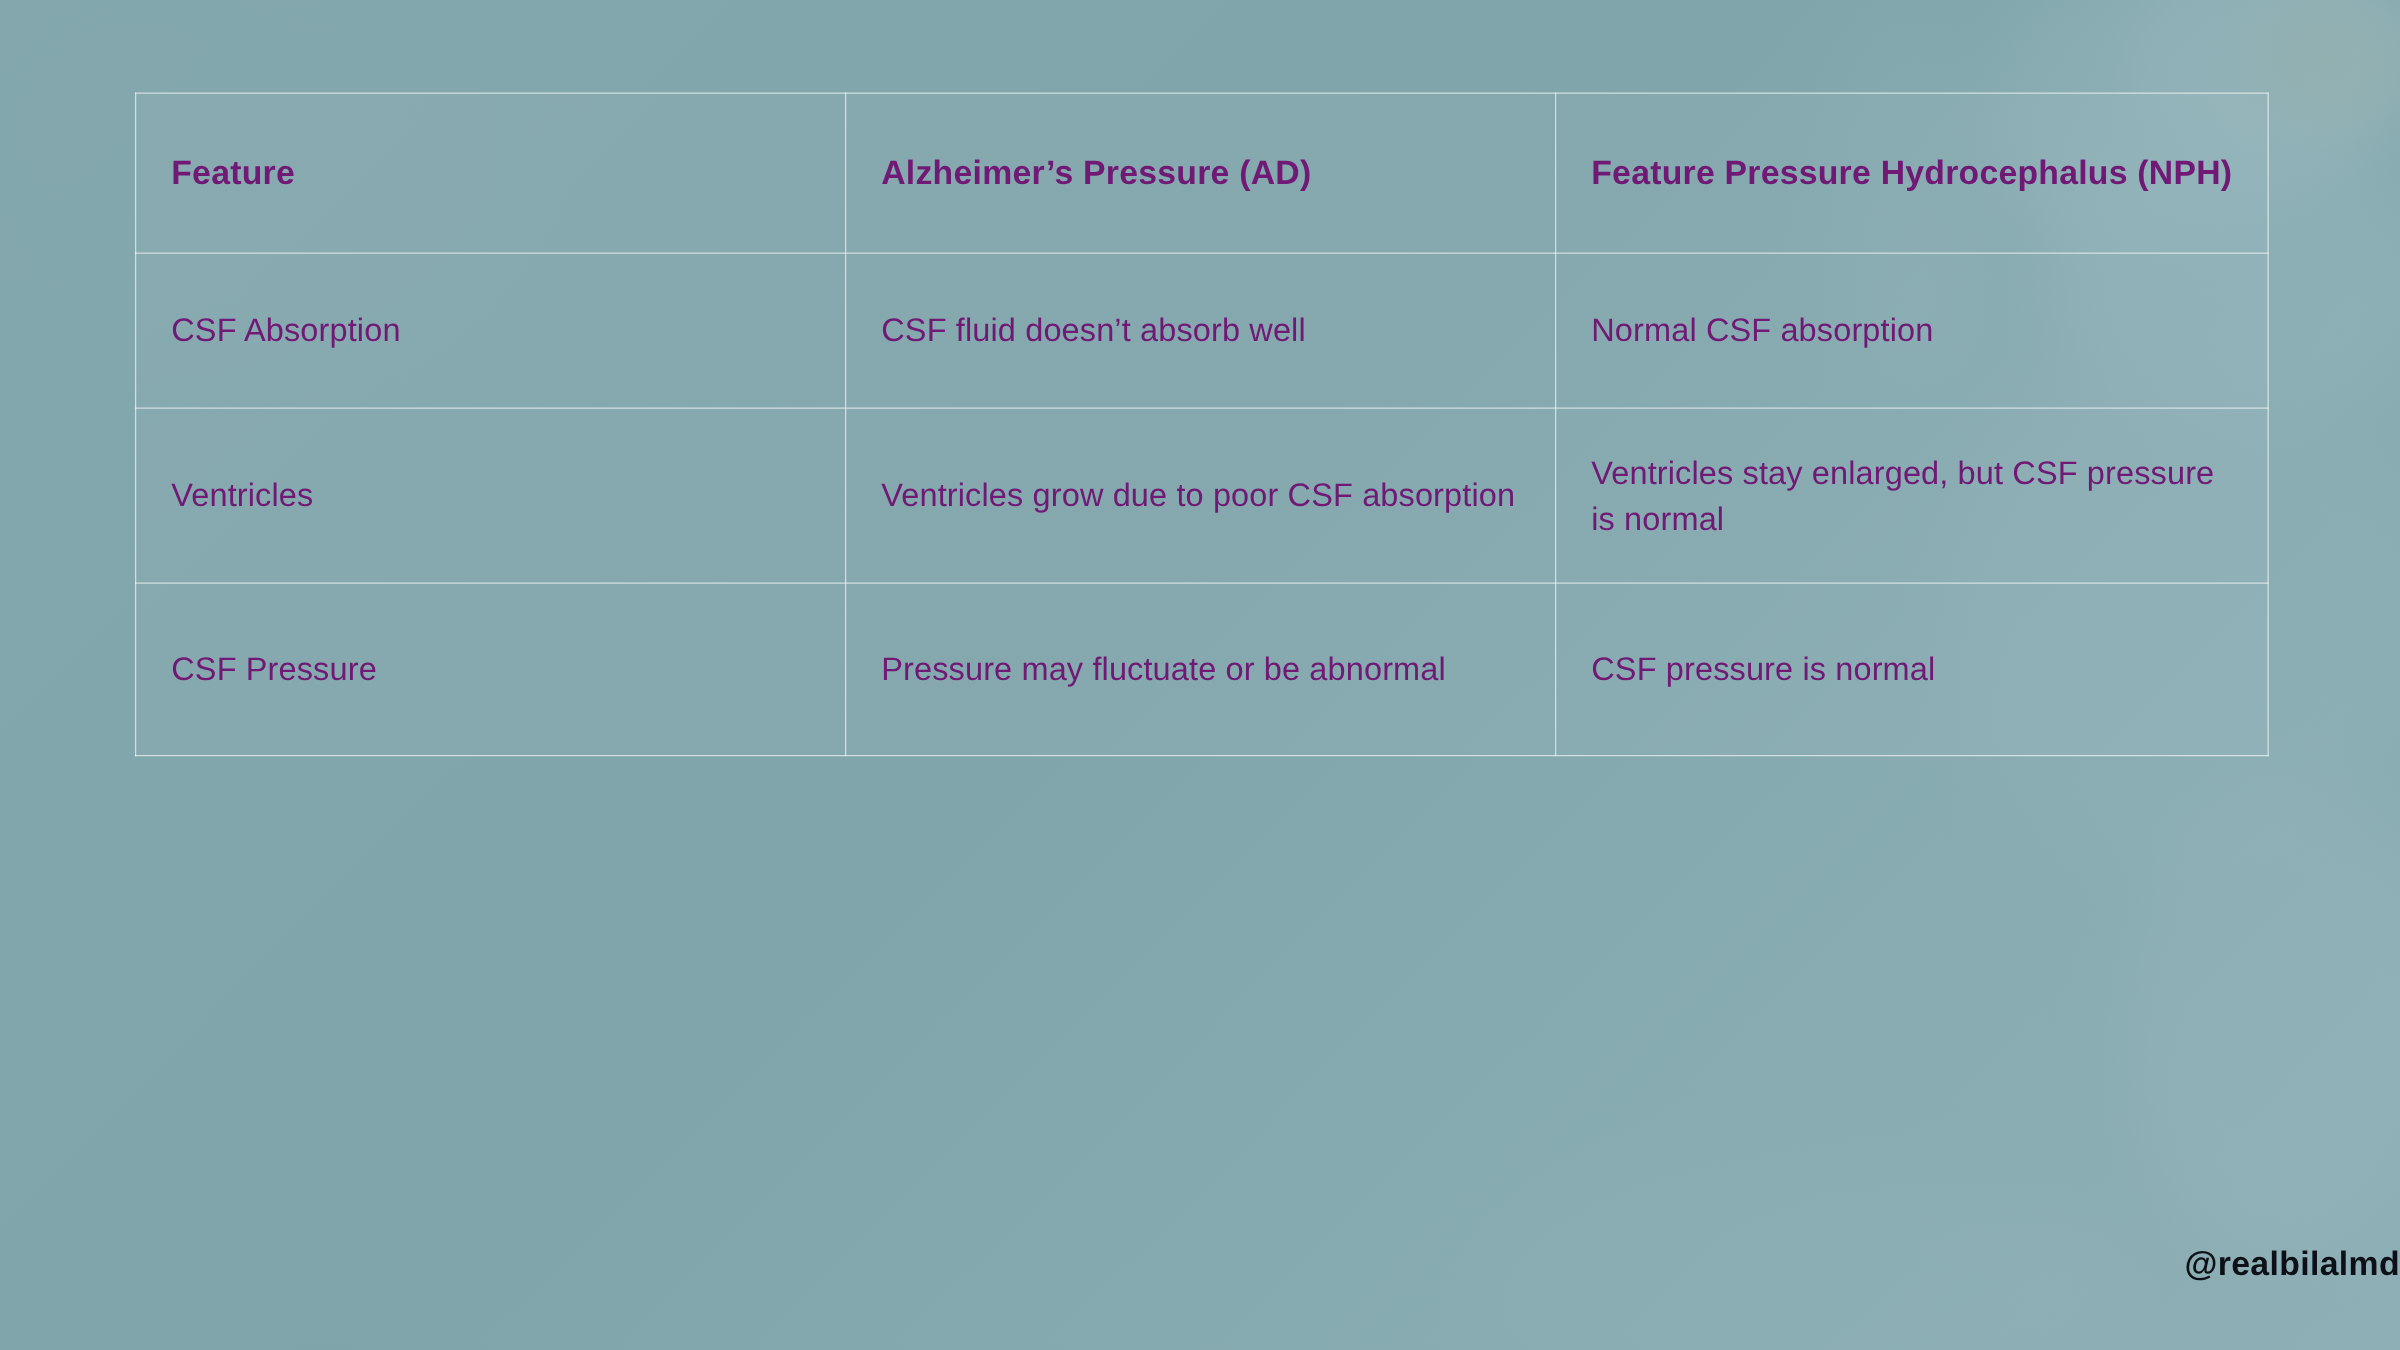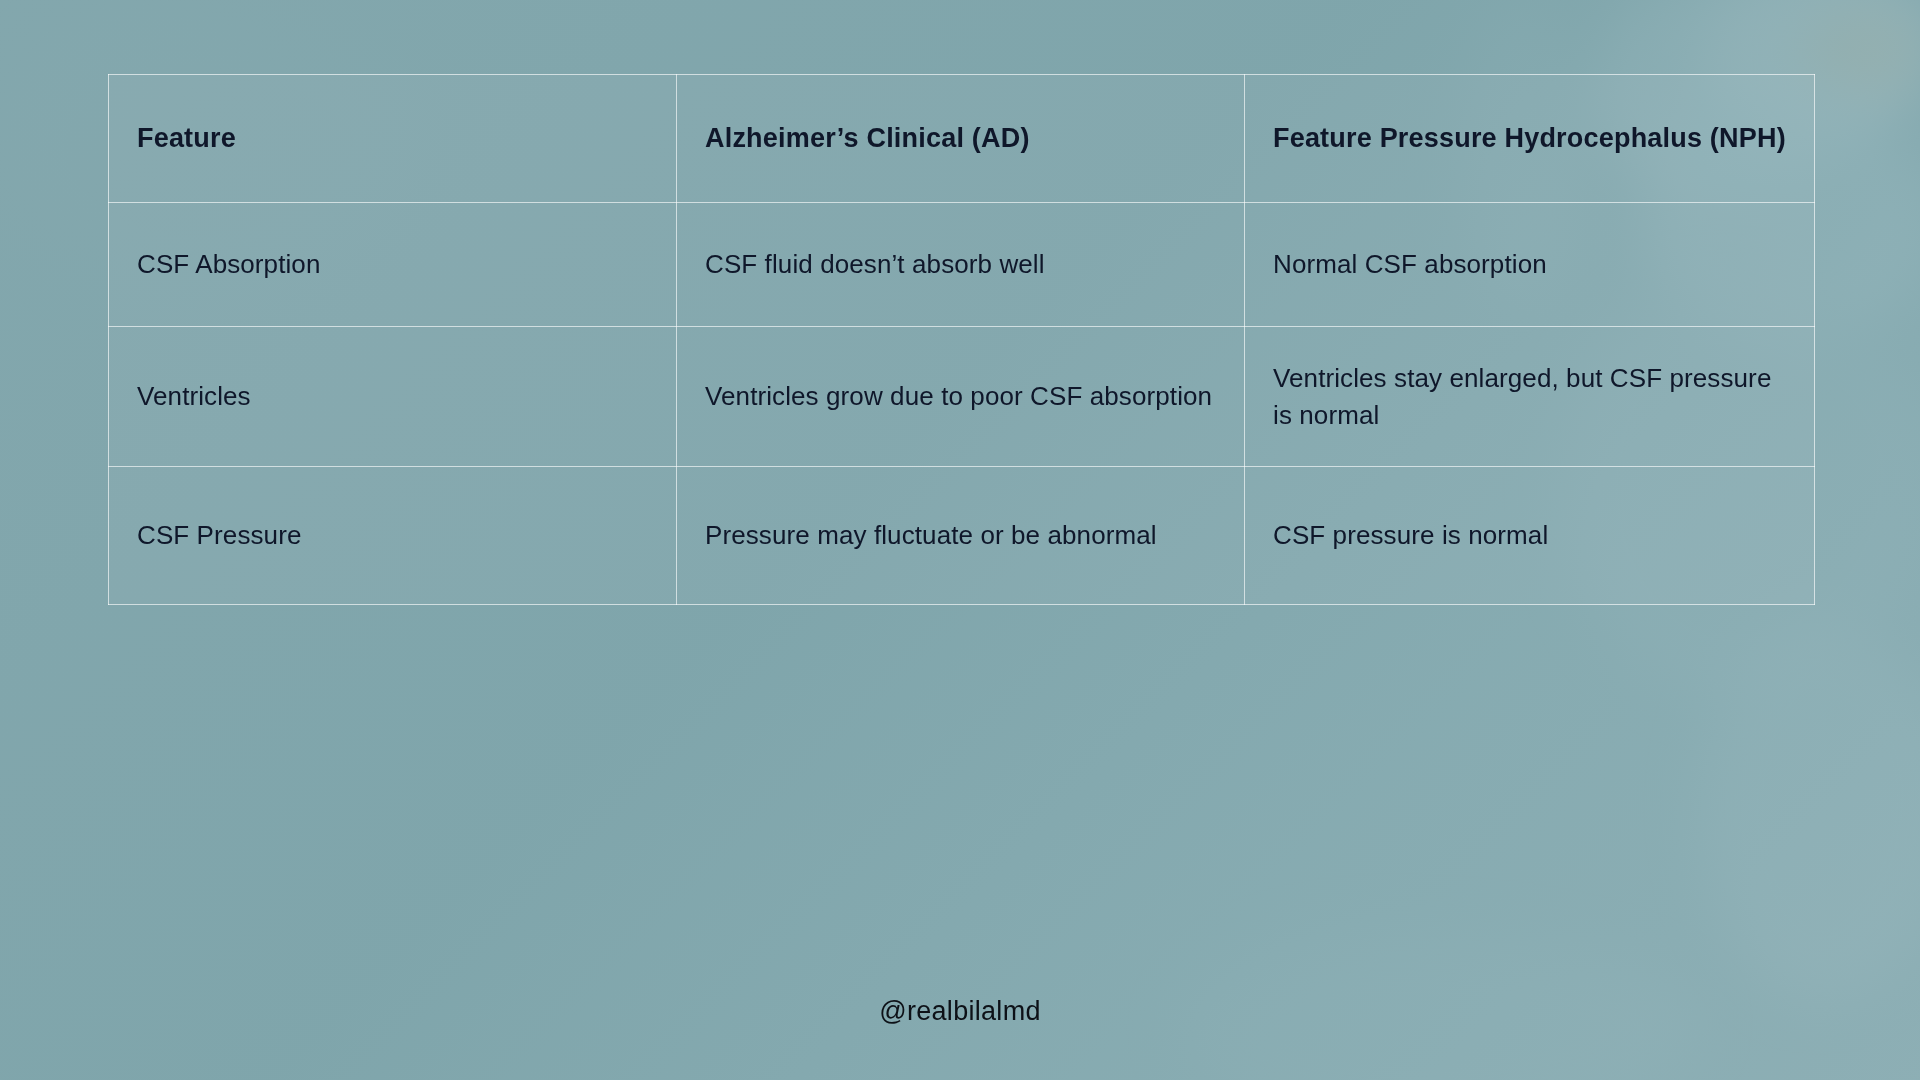--- a/index.html
+++ b/index.html
@@ -67,21 +67,21 @@
   }
 
   table.cmp col.c1 { width:568px; }
   table.cmp col.c2 { width:568px; }
   table.cmp col.c3 { width:570px; }
 
   table.cmp td {
     border:1px solid rgba(255,255,255,.62);
     padding:26px 28px;
     vertical-align:middle;
-    color:#0f172a;
+    color:#701a75;
     font-size:26px;
     line-height:1.42;
     letter-spacing:.1px;
   }
 
   
   tr.head td {
     font-weight:700;
     font-size:27px;
     letter-spacing:.2px;
@@ -103,23 +103,23 @@
   tr.r2 td { height:140px; }
   tr.r3 td { height:180px; }
   tr.r4 td { height:138px; }
   tr.r5 td { height:160px; }
 
   
   .handle {
     position:absolute;
     left:0; right:0;
     top:996px;
-    text-align:center;
+    text-align:right;
     font-size:27px;
-    font-weight:400;
+    font-weight:700;
     color:#0d1117;
     letter-spacing:.3px;
   }
 </style>
 </head>
 <body>
 
 <div id="stage">
 
   <div class="bg-photo">
@@ -138,21 +138,21 @@
   <div class="table-wrap">
     <table class="cmp">
       <colgroup>
         <col class="c1">
           <col class="c2">
           <col class="c3">
       </colgroup>
       <tbody>
         <tr class="head r0">
           <td class="feature">Feature</td>
-          <td class="feature">Alzheimer’s Clinical (AD)</td>
+          <td class="feature">Alzheimer’s Pressure (AD)</td>
           <td class="feature">Feature Pressure Hydrocephalus (NPH)</td>
         </tr>
 
         <tr class="r1">
           <td class="feature">CSF Absorption</td>
           <td class="val">CSF fluid doesn’t absorb well</td>
           <td class="val">Normal CSF absorption</td>
         </tr>
 
         <tr class="r2">

